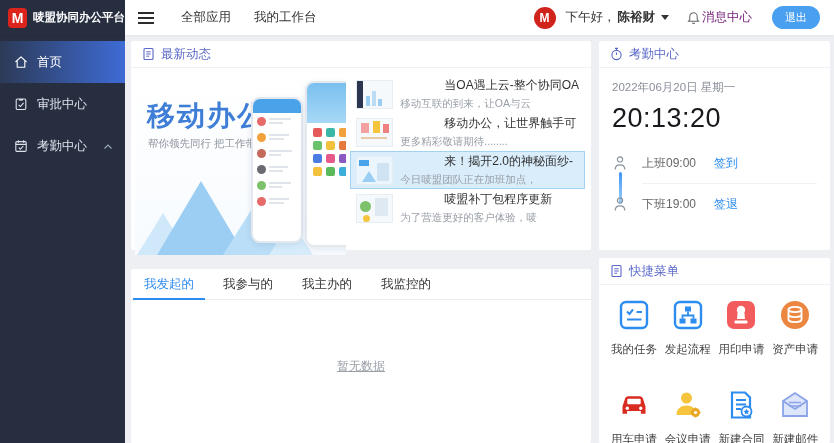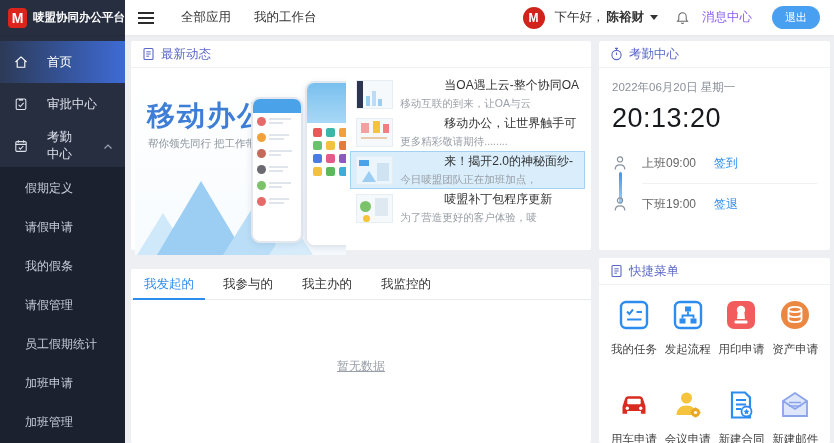--- a/index.html
+++ b/index.html
@@ -13,26 +13,26 @@
   .brand-title { color:#fff; font-size:11.5px; font-weight:bold; margin-left:6px; white-space:nowrap; }
   .burger { margin-left:8px; width:26px; height:26px; display:flex; flex-direction:column; justify-content:center; gap:3px; cursor:pointer; }
   .burger i { display:block; width:16px; height:2px; background:#2b2b2b; margin-left:5px; }
   .top-nav { display:flex; margin-left:22px; gap:23px; }
   .top-nav .nav-item { font-size:12.5px; color:#333; cursor:pointer; }
   .header-right { margin-left:auto; display:flex; align-items:center; padding-right:14px; gap:10px; }
   .avatar { width:22px; height:22px; border-radius:50%; background:#cf231c; color:#fff; font-weight:bold; font-size:12px; display:flex; align-items:center; justify-content:center; }
   .greeting { font-size:12.5px; color:#333; display:flex; align-items:center; gap:2px; cursor:pointer; }
   .greeting b { font-weight:bold; }
   .caret { width:0; height:0; border-left:4px solid transparent; border-right:4px solid transparent; border-top:5px solid #333; margin-left:4px; }
-  .msg { display:flex; align-items:center; gap:13px; color:#8b5cf6; font-size:12.5px; margin-left:8px; cursor:pointer; }
+  .msg { display:flex; align-items:center; gap:2px; color:#701a75; font-size:12.5px; margin-left:8px; cursor:pointer; }
   .logout-btn { background:#4aa0f0; color:#fff; border:none; border-radius:12px; font-size:11px; padding:4px 13px; margin-left:10px; cursor:pointer; font-family:inherit; }
 
   
   .sidebar { position:absolute; top:35px; left:0; width:125px; height:408px; background:#272e40; display:flex; flex-direction:column; padding-top:6px; z-index:20; }
-  .side-item { height:42px; display:flex; align-items:center; padding:0 10px 0 14px; color:#dde1ea; font-size:12.5px; cursor:pointer; gap:19px; }
+  .side-item { height:42px; display:flex; align-items:center; padding:0 10px 0 14px; color:#dde1ea; font-size:12.5px; cursor:pointer; gap:9px; }
   .side-item svg { flex:0 0 14px; }
   .side-item.active { background:linear-gradient(90deg,#2c3a57 0%,#3e6bd5 100%); color:#fff; }
   .side-item .chev { margin-left:auto; }
   .submenu { background:#1b212f; flex:1 1 auto; padding-top:2px; }
   .sub-item { height:39px; display:flex; align-items:center; padding-left:25px; color:#c6ccd8; font-size:12px; cursor:pointer; }
 
   
   .panel { position:absolute; background:#fff; border-radius:2px; }
   .panel-head { height:27px; display:flex; align-items:center; gap:6px; padding:0 11px; border-bottom:1px solid #f0f1f3; color:#5a68c8; font-size:12.5px; }
   .panel-head .ptitle { color:#5a68c8; }
@@ -163,29 +163,20 @@
     <svg width="14" height="14" viewBox="0 0 14 14">
         <rect x="1.8" y="2.6" width="10.4" height="9.8" rx="1.2" fill="none" stroke="#dde1ea" stroke-width="1.1"></rect>
         <path d="M4.4 1.2v2.6M9.6 1.2v2.6M1.8 5.4h10.4" stroke="#dde1ea" stroke-width="1.1"></path>
         <path d="M4.8 8.6 6.4 10.2 9.3 7" fill="none" stroke="#dde1ea" stroke-width="1.1"></path>
       </svg>
     <span>考勤中心</span>
     <svg class="chev" width="10" height="7" viewBox="0 0 10 7">
         <path d="M1.5 5.5 5 2l3.5 3.5" fill="none" stroke="#9aa3b5" stroke-width="1.2"></path>
       </svg>
   </div>
-  <div class="submenu">
-    <div class="sub-item">假期定义</div>
-    <div class="sub-item">请假申请</div>
-    <div class="sub-item">我的假条</div>
-    <div class="sub-item">请假管理</div>
-    <div class="sub-item">员工假期统计</div>
-    <div class="sub-item">加班申请</div>
-    <div class="sub-item">加班管理</div>
-  </div>
 </div>
 
 <div class="panel panel-news">
   <div class="panel-head">
     <svg width="13" height="14" viewBox="0 0 13 14">
         <rect x="2" y="1.5" width="9" height="11" rx="1" fill="none" stroke="#5a68c8" stroke-width="1.1"></rect>
         <path d="M4.3 4.8h4.4M4.3 7h4.4M4.3 9.2h2.8" stroke="#5a68c8" stroke-width="1"></path>
       </svg>
     <span class="ptitle">最新动态</span>
   </div>

